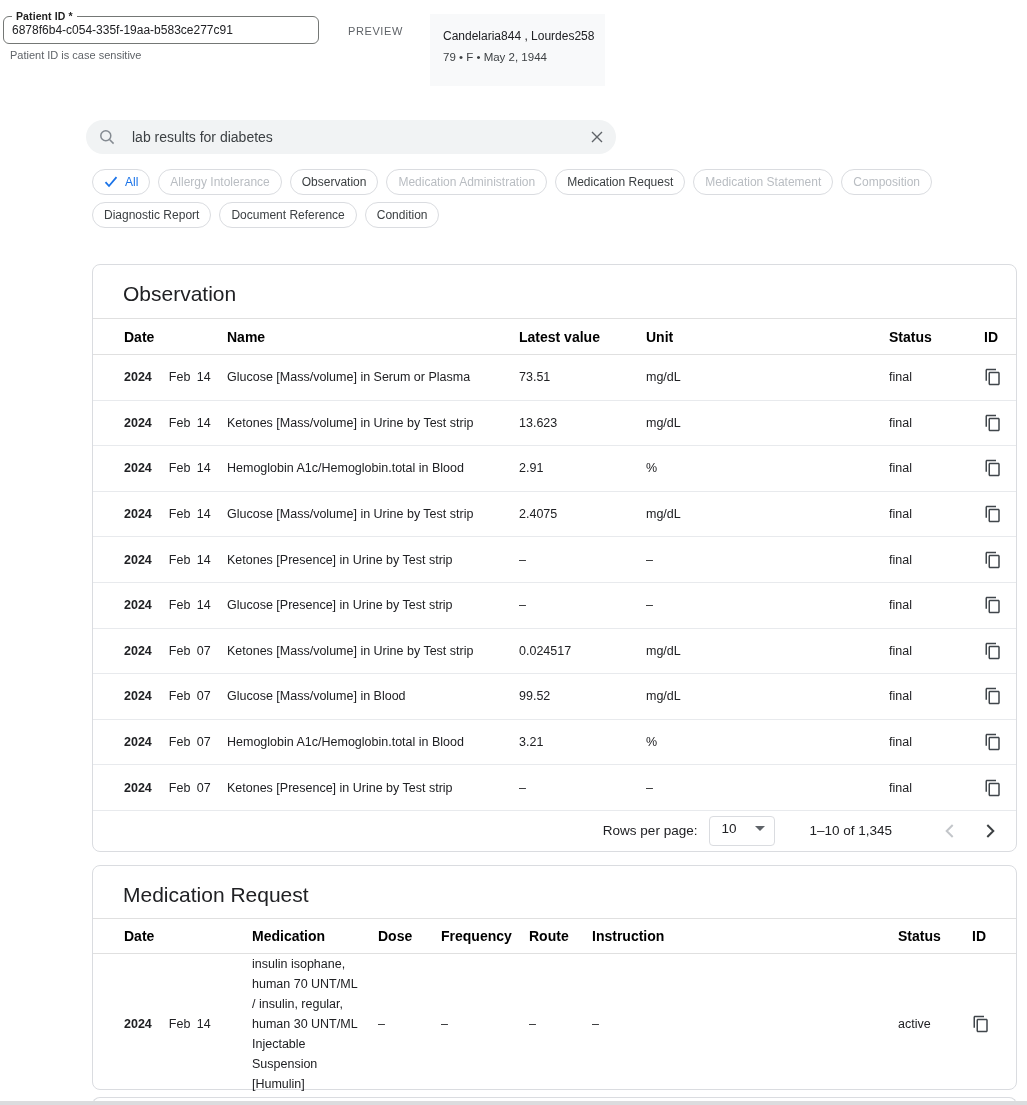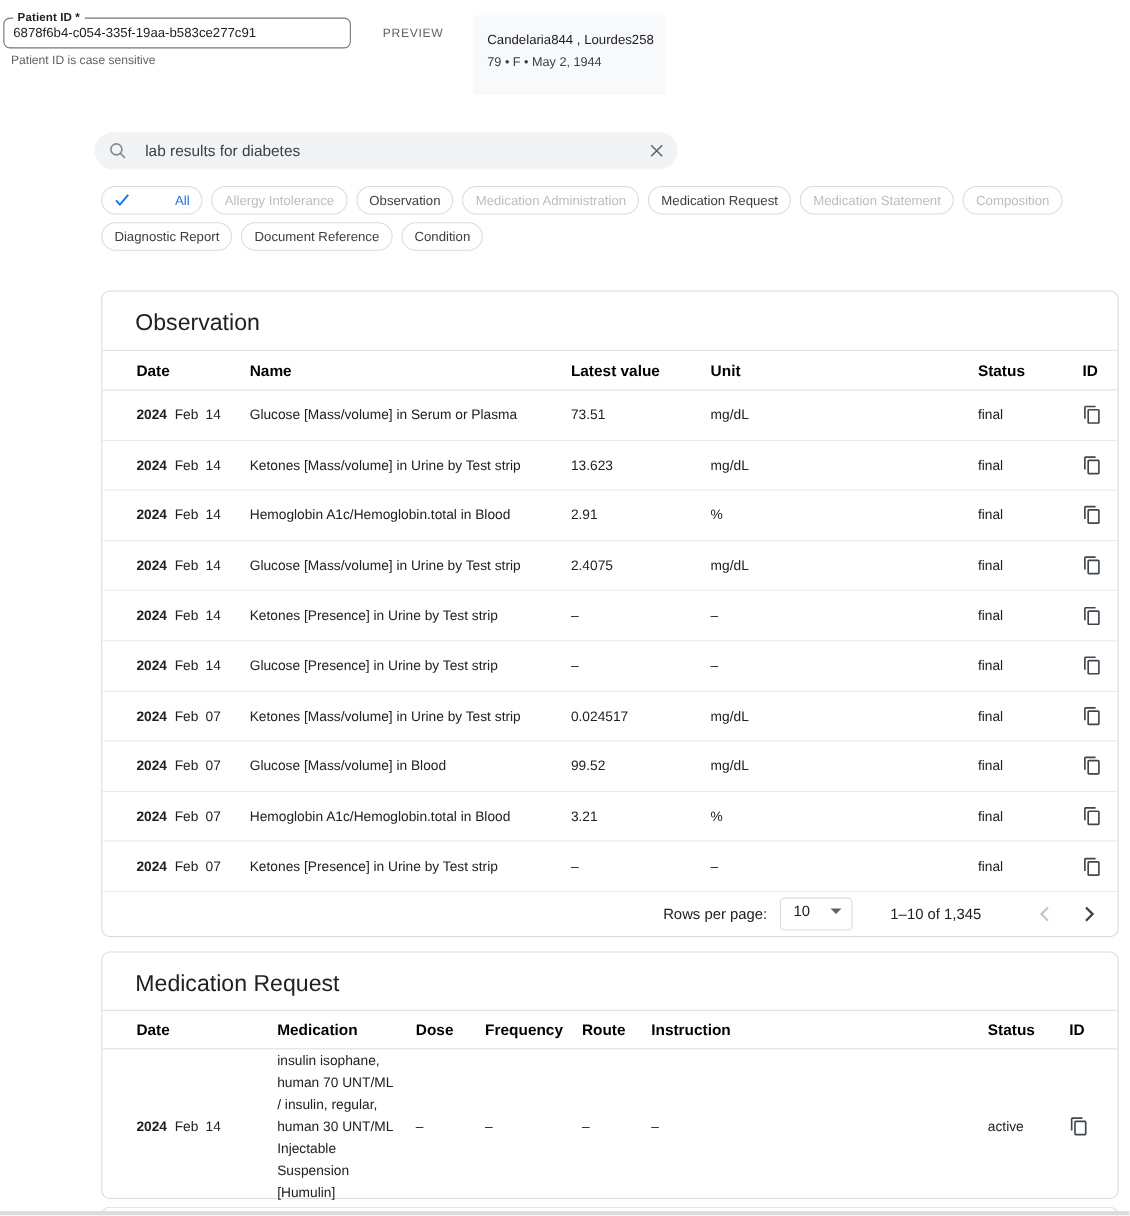--- a/index.html
+++ b/index.html
@@ -25,21 +25,21 @@
     background:#f1f3f4; border-radius:17px; display:flex; align-items:center; padding:8px 13px; }
   .search-input { flex:1; border:none; outline:none; background:transparent; margin-left:17px;
     font-family:"Liberation Sans",sans-serif; font-size:14px; color:#3c4043; }
   .icon-btn { border:none; background:transparent; cursor:pointer; display:flex; align-items:center; padding:0; }
 
   
   .chips { position:absolute; left:92px; top:169px; width:932px; display:flex; flex-wrap:wrap;
     column-gap:8px; row-gap:7px; }
   .chip { height:26px; border:1px solid #dadce0; border-radius:14px; background:#fff;
     display:flex; align-items:center; padding:0 11px; font-size:12px; font-weight:500;
-    color:#3c4043; white-space:nowrap; cursor:pointer; font-family:"Liberation Sans",sans-serif;gap:34px; }
+    color:#3c4043; white-space:nowrap; cursor:pointer; font-family:"Liberation Sans",sans-serif; }
   .chip.selected { color:var(--accent,#1a73e8); }
   .chip.disabled { color:#b9bdc2; cursor:default; }
   .chip .check { display:flex; margin-right:7px; }
 
   
   .card { position:absolute; left:92px; width:925px; background:#fff;
     border:1px solid #dadce0; border-radius:8px; display:flex; flex-direction:column; }
   #obs-card { top:264px; height:588px; }
   #med-card { top:865px; height:225px; }
   #next-card { top:1097px; height:9px; border-bottom:none; border-radius:8px 8px 0 0; }
@@ -49,21 +49,21 @@
   .thead { display:grid; height:36px; align-items:center; font-size:14px; font-weight:700;
     color:#000000; border-bottom:1px solid #e0e0e0; }
   .obs-grid { padding-left:31px; grid-template-columns:103px 292px 127px 243px 95px 1fr; }
   .med-grid { padding-left:31px; grid-template-columns:128px 126px 63px 88px 63px 306px 74px 1fr; }
   .trow { display:grid; align-items:center; font-size:12.5px; color:#202124;
     border-bottom:1px solid #e8eaed; }
   .obs-row { height:45.6px; }
   .med-row { height:135px; border-bottom:none; }
   .cell { padding-right:8px; }
   .yr { font-weight:700; }
-  .md { margin-left:7px; word-spacing:3px; }
+  .md { margin-left:17px; word-spacing:3px; }
   .med-name { width:106px; line-height:20px; }
   .copy-btn { border:none; background:transparent; cursor:pointer; padding:0; display:flex; }
 
   
   .pagination { flex:1; display:flex; align-items:center; justify-content:flex-end;
     font-size:13.5px; color:#202124; padding-right:14px; }
   .select-box { width:66px; height:30px; border:1px solid #dadce0; border-radius:4px;
     display:flex; align-items:center; padding:0 9px 4px 11px; margin-left:12px;
     font-size:13.5px; cursor:pointer; background:#fff; }
   .caret { margin-left:auto; width:0; height:0; border-left:5px solid transparent;

